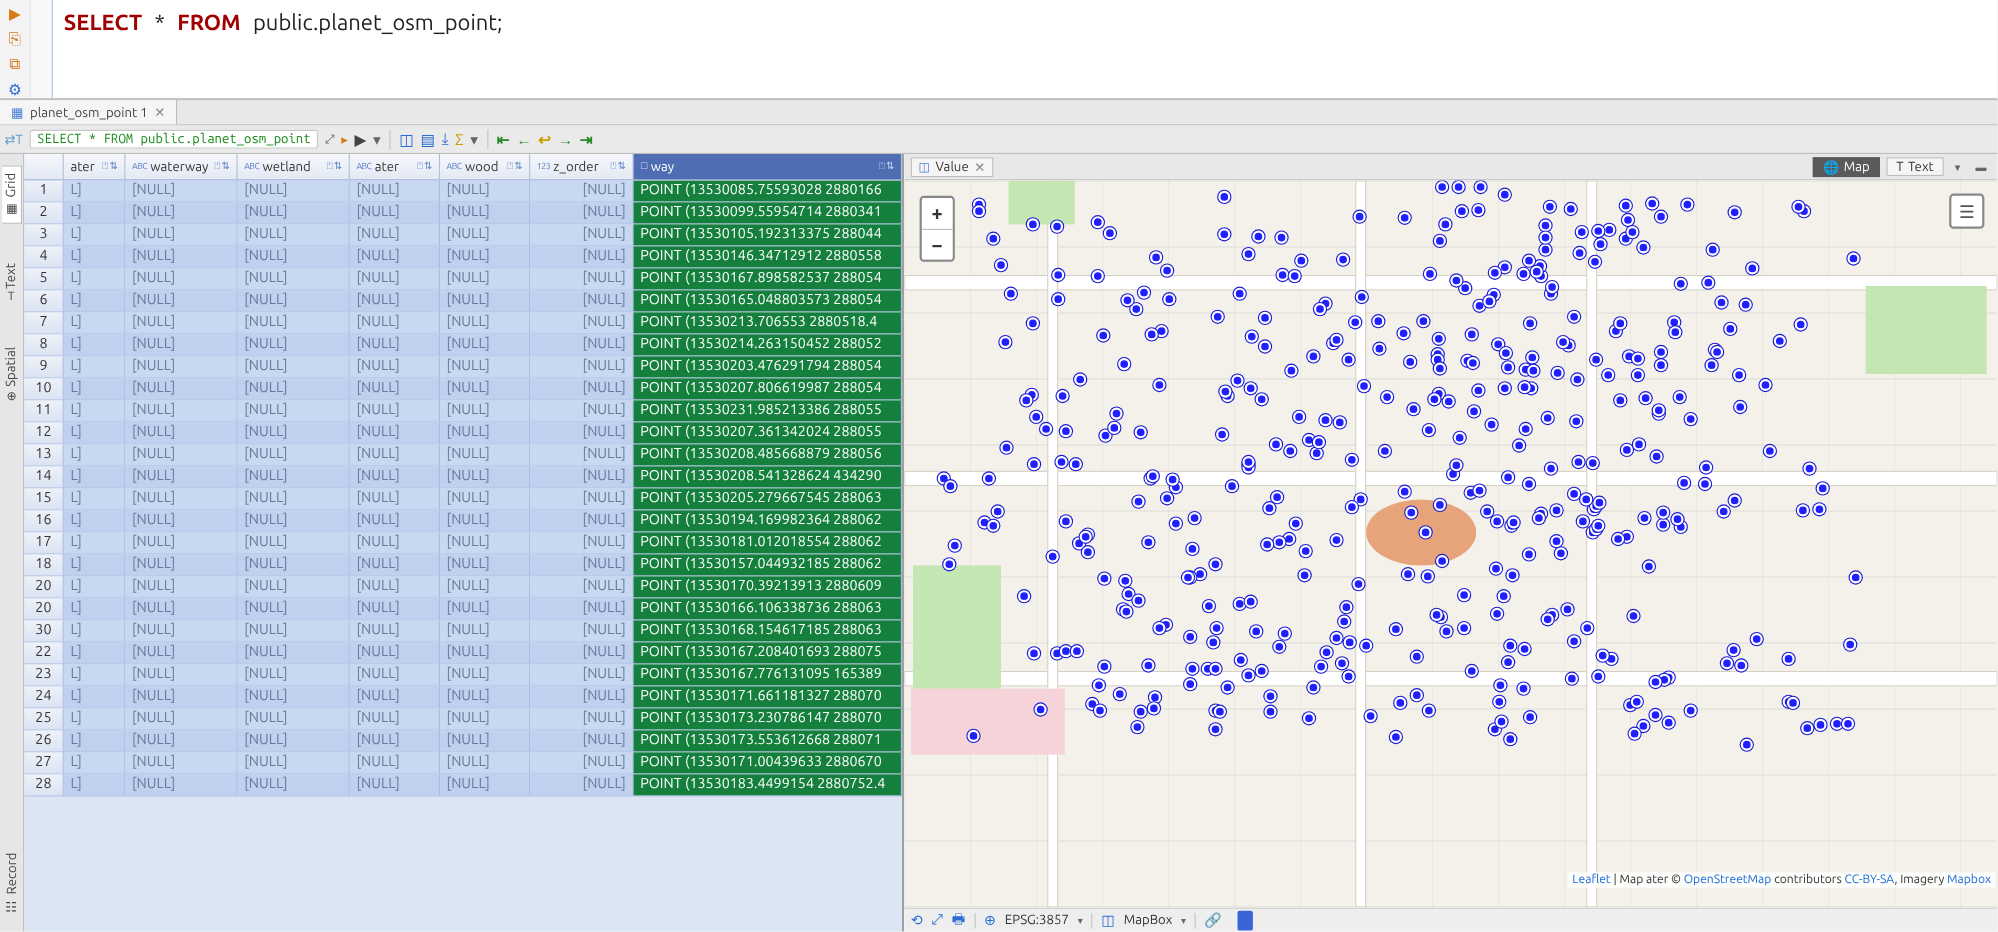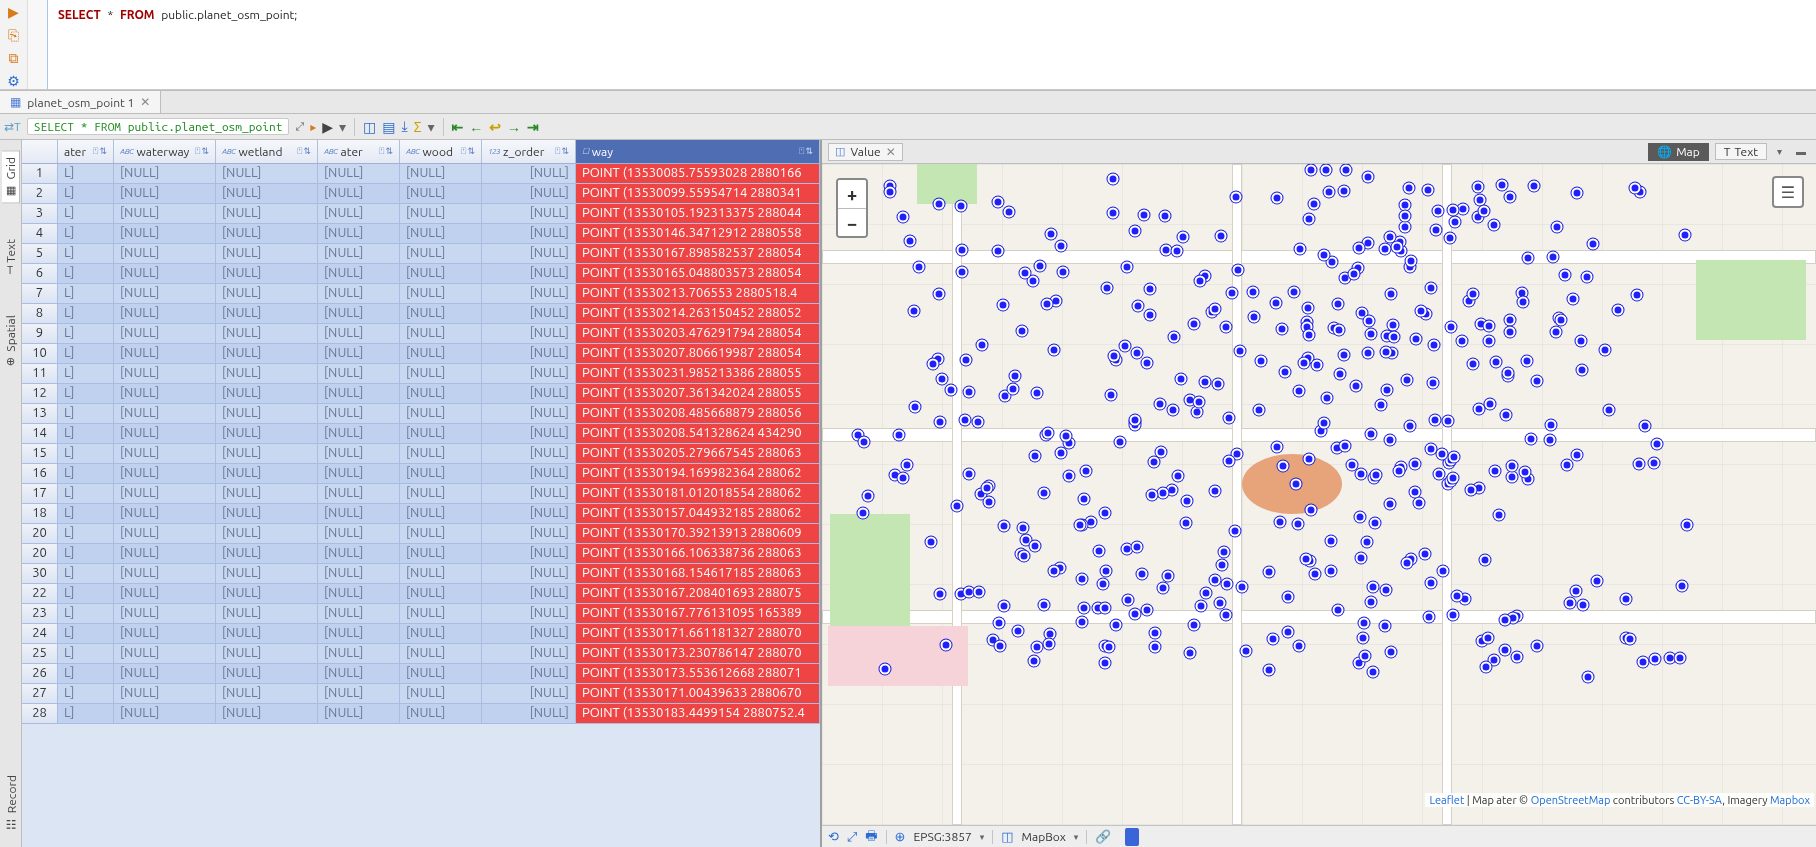--- a/index.html
+++ b/index.html
@@ -5,21 +5,21 @@
 * { margin: 0; padding: 0; box-sizing: border-box; font-family: "Ubuntu", "Segoe UI", sans-serif; }
 html, body { width: 1816px; height: 847px; overflow: hidden; background: #f0f0f0; }
 .app { display: flex; flex-direction: column; height: 100%; }
 
 
 .sql-strip { display: flex; height: 90px; background: #fff; border-bottom: 1px solid #c9c9c9; }
 .sql-vtools { width: 28px; display: flex; flex-direction: column; align-items: center; gap: 6px; padding-top: 4px; background: #f3f3f3; border-right: 1px solid #ddd; }
 .vicon { width: 18px; height: 18px; display: flex; align-items: center; justify-content: center; font-size: 14px; color: #d87a1a; cursor: pointer; }
 .vicon.gear { color: #2a6cd4; }
 .sql-gutter { width: 20px; background: #f8f8f8; border-right: 1px solid #aac6e6; }
-.sql-code { flex: 1; padding: 8px 10px; font-family: "Ubuntu Mono", Consolas, monospace; font-size: 12px; white-space: pre; color: #222; }
+.sql-code { flex: 1; padding: 8px 10px; font-family: "Ubuntu Mono", Consolas, monospace; font-size: 20px; white-space: pre; color: #222; }
 .kw { color: #a00000; font-weight: bold; }
 .ident { color: #222; }
 .star { color: #222; }
 
 
 .tab-bar { height: 24px; background: #e8e8e8; border-bottom: 1px solid #bdbdbd; border-top: 1px solid #bdbdbd; display: flex; align-items: stretch; }
 .tab { display: flex; align-items: center; gap: 6px; padding: 0 10px; border-right: 1px solid #bdbdbd; background: #f5f5f5; font-size: 12px; color: #444; }
 .tab .grid-ic { color: #4a7bd6; font-size: 12px; }
 .tab .close-x { color: #888; font-size: 12px; cursor: pointer; }
 
@@ -42,21 +42,21 @@
 .side-tabs { width: 22px; background: #e6e6e6; border-right: 1px solid #bdbdbd; display: flex; flex-direction: column; align-items: center; padding-top: 10px; gap: 30px; }
 .side-tab { writing-mode: vertical-rl; transform: rotate(180deg); font-size: 12px; color: #444; display: flex; align-items: center; gap: 4px; cursor: pointer; padding: 6px 2px; }
 .side-tab.active { background: #fff; border: 1px solid #bdbdbd; border-right: none; }
 .side-tab .si { transform: rotate(90deg); font-size: 11px; }
 .side-bottom { writing-mode: vertical-rl; transform: rotate(180deg); font-size: 12px; color: #444; margin-top: auto; margin-bottom: 10px; display: flex; align-items: center; gap: 4px; cursor: pointer; padding: 6px 2px; }
 
 
 .grid-wrap { flex: 0 0 800px; display: flex; flex-direction: column; background: #dce5f4; border-right: 2px solid #a0a0a0; overflow: hidden; }
 .grid-head { display: flex; height: 24px; background: linear-gradient(#f5f7fb, #e4e9f4); border-bottom: 1px solid #9fb2d6; font-size: 12px; }
 .gh { border-right: 1px solid #b0c0db; display: flex; align-items: center; padding: 0 6px; color: #333; position: relative; }
-.gh .type-ic { font-size: 8px; color: #5a7fc6; margin-right: 3px; letter-spacing: -0.5px; font-style: italic; }
+.gh .type-ic { font-size: 8px; color: #5a7fc6; margin-right: 3px; letter-spacing: -0.5px; }
 .gh .sort-fil { margin-left: auto; font-size: 9px; color: #5a7fc6; display: flex; gap: 1px; }
 .gh.rownum { width: 36px; }
 .gh.c-ater { width: 56px; }
 .gh.c-waterway { width: 102px; }
 .gh.c-wetland { width: 102px; }
 .gh.c-width { width: 82px; }
 .gh.c-wood { width: 82px; }
 .gh.c-zorder { width: 94px; }
 .gh.c-way { flex: 1; background: #4f6db3; color: #fff; }
 .gh.c-way .type-ic, .gh.c-way .sort-fil { color: #cbd9f5; }
@@ -65,21 +65,21 @@
 .gr { display: flex; height: 20px; border-bottom: 1px solid #a9bde2; }
 .gc { border-right: 1px solid #a9bde2; padding: 1px 6px; overflow: hidden; white-space: nowrap; color: #222; }
 .gc.rownum { width: 36px; text-align: center; background: linear-gradient(#eef1f8, #dbe3f3); color: #333; }
 .gc.c-ater { width: 56px; background: #c9d8f1; color: #4a5a7a; }
 .gc.cnull { color: #6a7a9a; }
 .gc.c-waterway { width: 102px; background: #c9d8f1; }
 .gc.c-wetland { width: 102px; background: #c9d8f1; }
 .gc.c-width { width: 82px; background: #c9d8f1; }
 .gc.c-wood { width: 82px; background: #c9d8f1; }
 .gc.c-zorder { width: 94px; background: #c9d8f1; text-align: right; }
-.gc.c-way { flex: 1; background: #ef4444; color: #fff; }
+.gc.c-way { flex: 1; background: #15803d; color: #fff; }
 .gr:nth-child(even) .gc:not(.rownum):not(.c-way) { background: #bfd1ee; }
 
 
 .map-panel { flex: 1; display: flex; flex-direction: column; background: #fff; overflow: hidden; }
 .map-top { height: 24px; background: #e8e8e8; border-bottom: 1px solid #bdbdbd; display: flex; align-items: center; padding: 0 6px; gap: 6px; font-size: 12px; }
 .val-tab { background: #f5f5f5; border: 1px solid #bdbdbd; display: flex; align-items: center; gap: 5px; padding: 1px 6px; color: #333; }
 .val-tab .vx { color: #888; cursor: pointer; }
 .map-top .spacer { flex: 1; }
 .mt-btn { border: 1px solid #bdbdbd; background: #f5f5f5; padding: 1px 8px; display: flex; align-items: center; gap: 4px; cursor: pointer; color: #333; }
 .mt-btn.active { background: #5a5a5a; color: #fff; border-color: #5a5a5a; }

